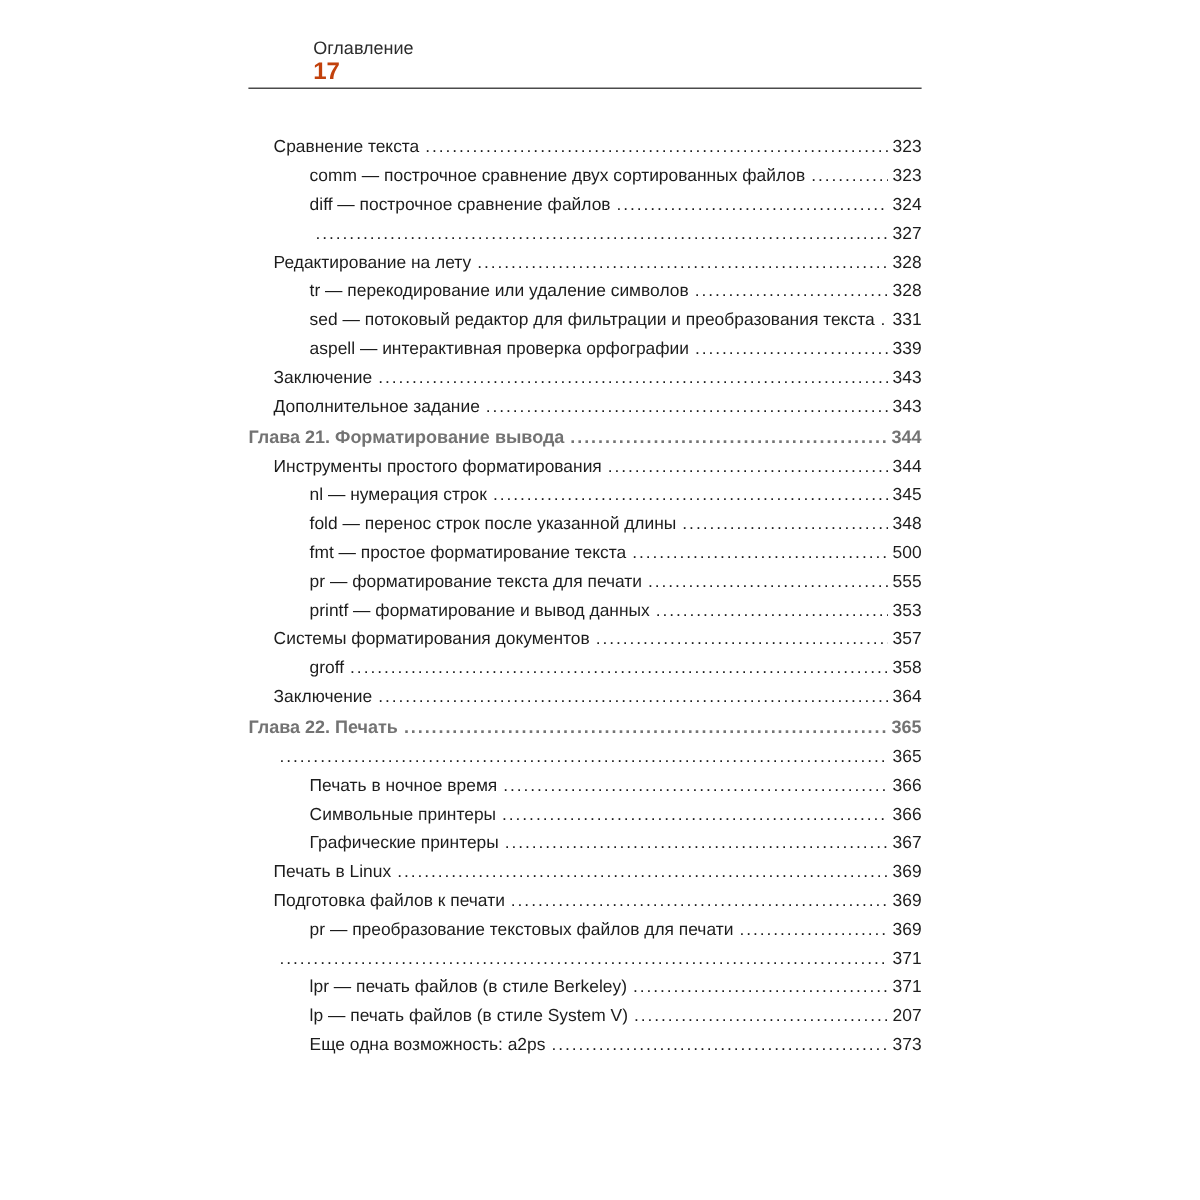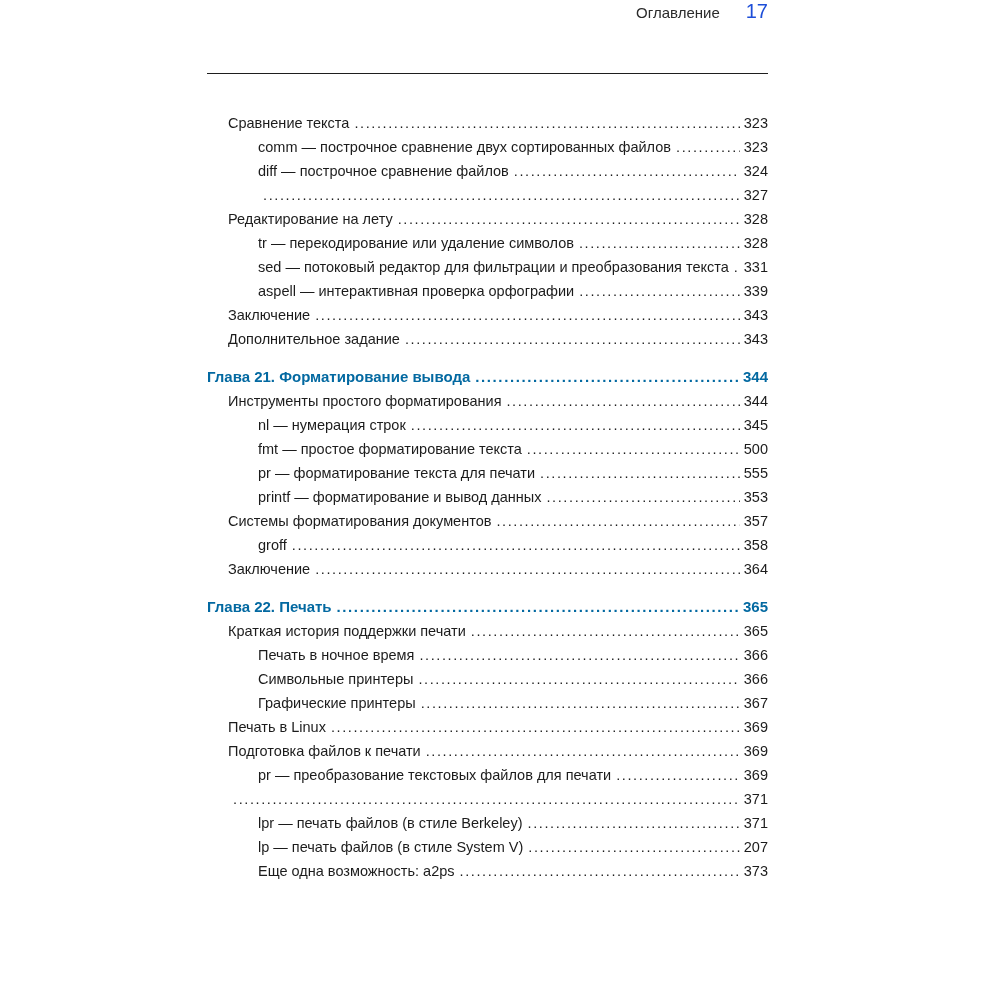--- a/index.html
+++ b/index.html
@@ -23,30 +23,31 @@
   
   .header {
     position: absolute;
     top: 0;
     left: 207px;
     width: 561px;
     height: 72px;
     display: flex;
     justify-content: flex-end;
     align-items: baseline;
+    flex-direction: column;
   }
   .header-title {
     font-size: 15px;
     color: #2b2b2b;
   }
   .header-page {
     font-size: 20px;
-    font-weight: normal;
-    margin-left: 26px;
-    color: #1d4ed8;
+    font-weight: bold;
+    margin-left: 54px;
+    color: #c2410c;
   }
   .rule {
     position: absolute;
     top: 73px;
     left: 207px;
     width: 561px;
     height: 0;
     border-top: 1.6px solid #1e1e1e;
   }
   
@@ -62,24 +63,24 @@
     height: 24px;
     line-height: 24px;
     font-size: 14.5px;
     white-space: nowrap;
     color: #1c1c1c;
     justify-content: space-between;
   }
   .row.level1 { padding-left: 21px; }
   .row.level2 { padding-left: 51px; }
   .row.chapter {
-    margin-top: 14px;
+    margin-top: 2px;
     font-weight: bold;
     font-size: 15px;
-    color: #0369a1;
+    color: #737373;
   }
   .title { flex: 0 0 auto; }
   .dots {
     flex: 1 1 auto;
     overflow: hidden;
     margin: 0 2px 0 5px;
   }
   .dots::after {
     content: "....................................................................................................................................................................................................................................................";
     letter-spacing: 1.6px;
@@ -158,20 +159,25 @@
         <span class="title">Инструменты простого форматирования</span>
         <span class="dots"></span>
         <span class="pg">344</span>
       </div>
       <div class="row level2">
         <span class="title">nl — нумерация строк</span>
         <span class="dots"></span>
         <span class="pg">345</span>
       </div>
       <div class="row level2">
+        <span class="title">fold — перенос строк после указанной длины</span>
+        <span class="dots"></span>
+        <span class="pg">348</span>
+      </div>
+      <div class="row level2">
         <span class="title">fmt — простое форматирование текста</span>
         <span class="dots"></span>
         <span class="pg">500</span>
       </div>
       <div class="row level2">
         <span class="title">pr — форматирование текста для печати</span>
         <span class="dots"></span>
         <span class="pg">555</span>
       </div>
       <div class="row level2">
@@ -193,21 +199,20 @@
         <span class="title">Заключение</span>
         <span class="dots"></span>
         <span class="pg">364</span>
       </div>
       <div class="row chapter">
         <span class="title">Глава 22. Печать</span>
         <span class="dots"></span>
         <span class="pg">365</span>
       </div>
       <div class="row level1">
-        <span class="title">Краткая история поддержки печати</span>
         <span class="dots"></span>
         <span class="pg">365</span>
       </div>
       <div class="row level2">
         <span class="title">Печать в ночное время</span>
         <span class="dots"></span>
         <span class="pg">366</span>
       </div>
       <div class="row level2">
         <span class="title">Символьные принтеры</span>

